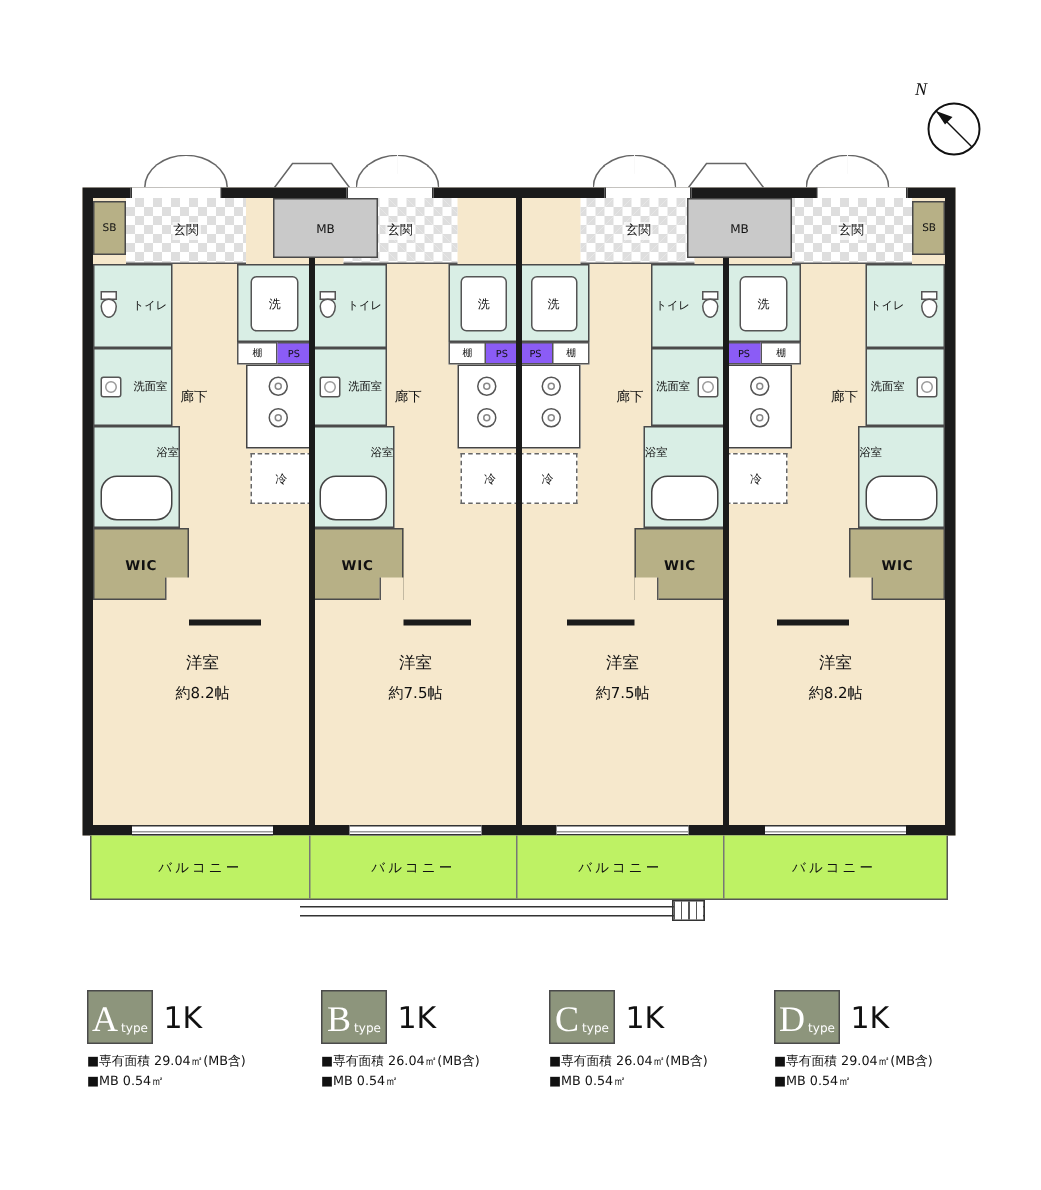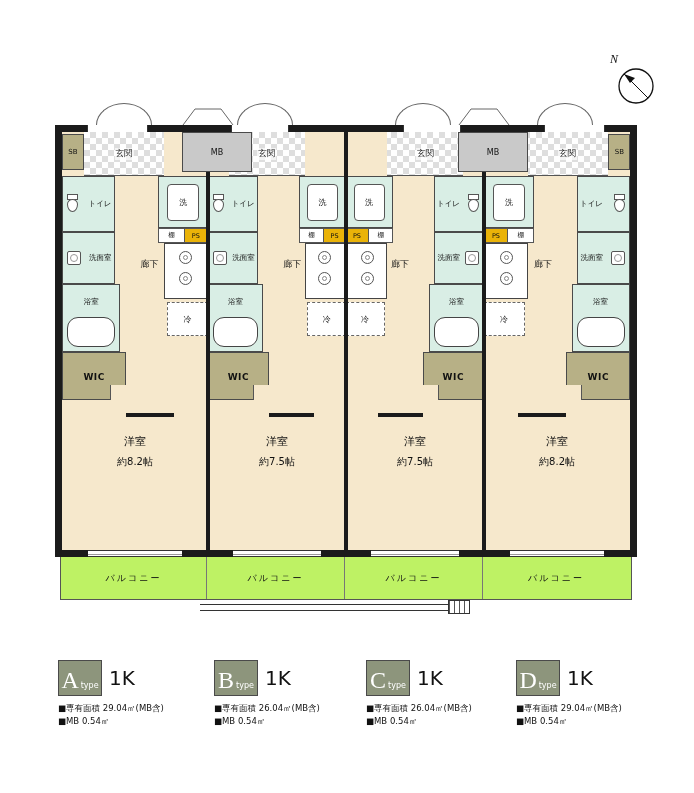--- a/index.html
+++ b/index.html
@@ -50,54 +50,54 @@
                           border-radius:50% 50% 50% 50% / 40% 40% 60% 60%; margin-top:-1px; }
 
   .washroom { left:0; top:100px; width:36%; height:52px; background:#d9eee5; border:1px solid #4a4a4a;
               display:flex; align-items:center; justify-content:flex-end; padding-right:2px; }
   .washroom .lbl { font-size:7.5px; }
   .sink-fixture { position:absolute; left:4px; top:50%; margin-top:-7px; width:14px; height:14px;
                   background:#fff; border:1px solid #555; border-radius:2px; }
   .sink-fixture::after { content:""; position:absolute; inset:2px; border:1px solid #999; border-radius:50%; }
 
   .bathroom { left:0; top:152px; width:40%; height:68px; background:#d9eee5; border:1px solid #4a4a4a; }
-  .bath-cap { position:absolute; top:4px; left:0; width:100%; text-align:center; }
+  .bath-cap { position:absolute; top:4px; left:0; width:100%; text-align:right; }
   .bathroom .lbl { font-size:7.5px; }
   .tub { position:absolute; left:7%; bottom:4px; width:86%; height:30px; background:#fff;
          border:1.5px solid #444; border-radius:11px; }
 
   .wic { left:0; top:220px; width:44%; height:48px; background:#b7b086; border:1px solid #4a4a4a; }
   .wic-cap { position:absolute; top:12px; left:0; width:100%; text-align:center; }
   .wic .lbl { font-size:9px; font-weight:bold; letter-spacing:.5px; }
   .wic::after { content:""; position:absolute; right:-1px; bottom:-1px; width:15px; height:15px;
                 background:#f6e8cc; border-left:1px solid #555; }
 
   .laundry { position:absolute; left:66%; top:44px; width:34%; height:52px; background:#d9eee5;
              border:1px solid #4a4a4a; display:flex; align-items:center; justify-content:center; }
   .laundry-pan { width:68%; height:74%; background:#fff; border:1px solid #555; border-radius:4px;
                  display:flex; align-items:center; justify-content:center; }
   .laundry .lbl { font-size:8px; }
 
   .shelfps { position:absolute; left:66%; top:96px; width:34%; height:15px; display:flex; }
   .shelf-box { flex:1.1; background:#fff; border:1px solid #555; display:flex; align-items:center; justify-content:center; }
-  .ps-box { flex:1; background:#eab308; border:1px solid #555; border-left:none;
+  .ps-box { flex:1; background:#8b5cf6; border:1px solid #555; border-left:none;
             display:flex; align-items:center; justify-content:center; }
   .shelfps .lbl { font-size:6.5px; }
 
   .kitchen { position:absolute; left:70%; top:111px; width:30%; height:56px; background:#fff; border:1.5px solid #444; }
   .burner { position:absolute; left:50%; width:13px; height:13px; margin-left:-7px; border:1px solid #555;
             border-radius:50%; background:#fff; }
   .burner::after { content:""; position:absolute; inset:3px; border:1px solid #888; border-radius:50%; }
   .burner.b1 { top:7px; } .burner.b2 { top:28px; }
 
   .fridge { position:absolute; left:72%; top:170px; width:28%; height:34px; background:#fff;
             border:1px dashed #666; display:flex; align-items:center; justify-content:center; }
   .fridge .lbl { font-size:8px; }
 
-  .hall-cap { position:absolute; left:40%; top:120px;margin-left:20px; }
+  .hall-cap { position:absolute; left:40%; top:120px; }
   .hall-cap .lbl { font-size:9px; }
 
   .room-wall { position:absolute; left:44%; top:281px; width:33%; height:3.5px; background:#1b1b1b; }
 
   .main-room { position:absolute; left:0; top:290px; width:100%; height:128px; display:flex;
                flex-direction:column; align-items:center; padding-top:12px; gap:6px; }
   .room-name { font-size:11px; }
   .room-size { font-size:10px; }
 
   .door-gap { position:absolute; left:17%; top:-7px; width:42%; height:7px; background:#fff;

